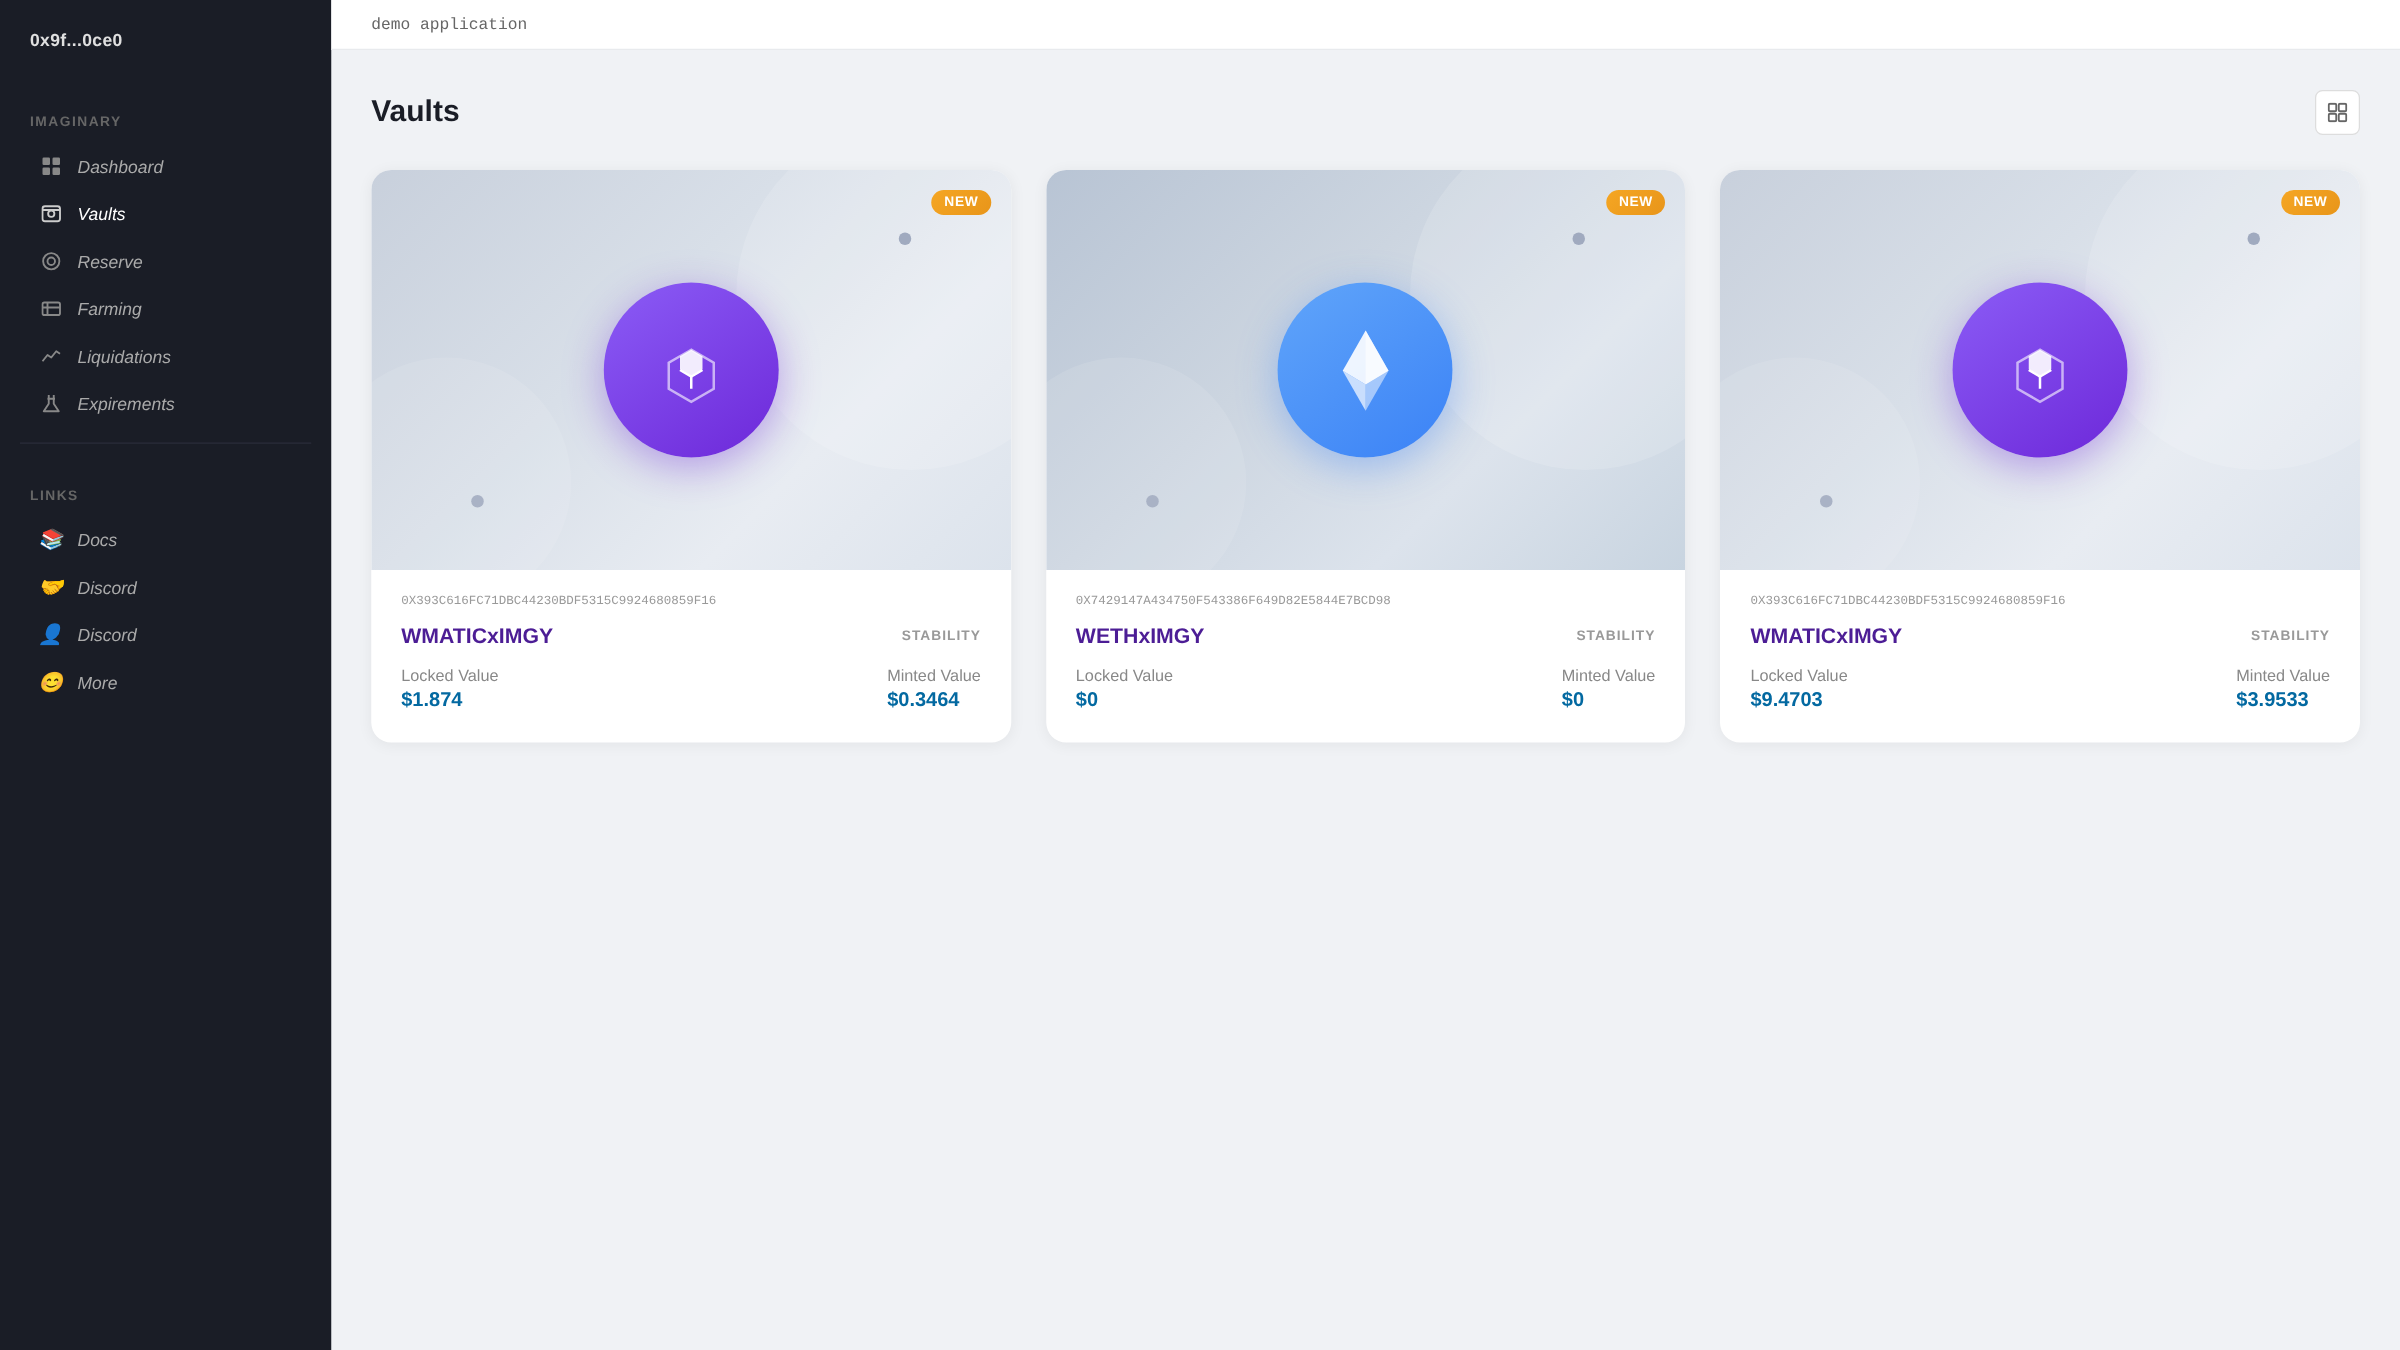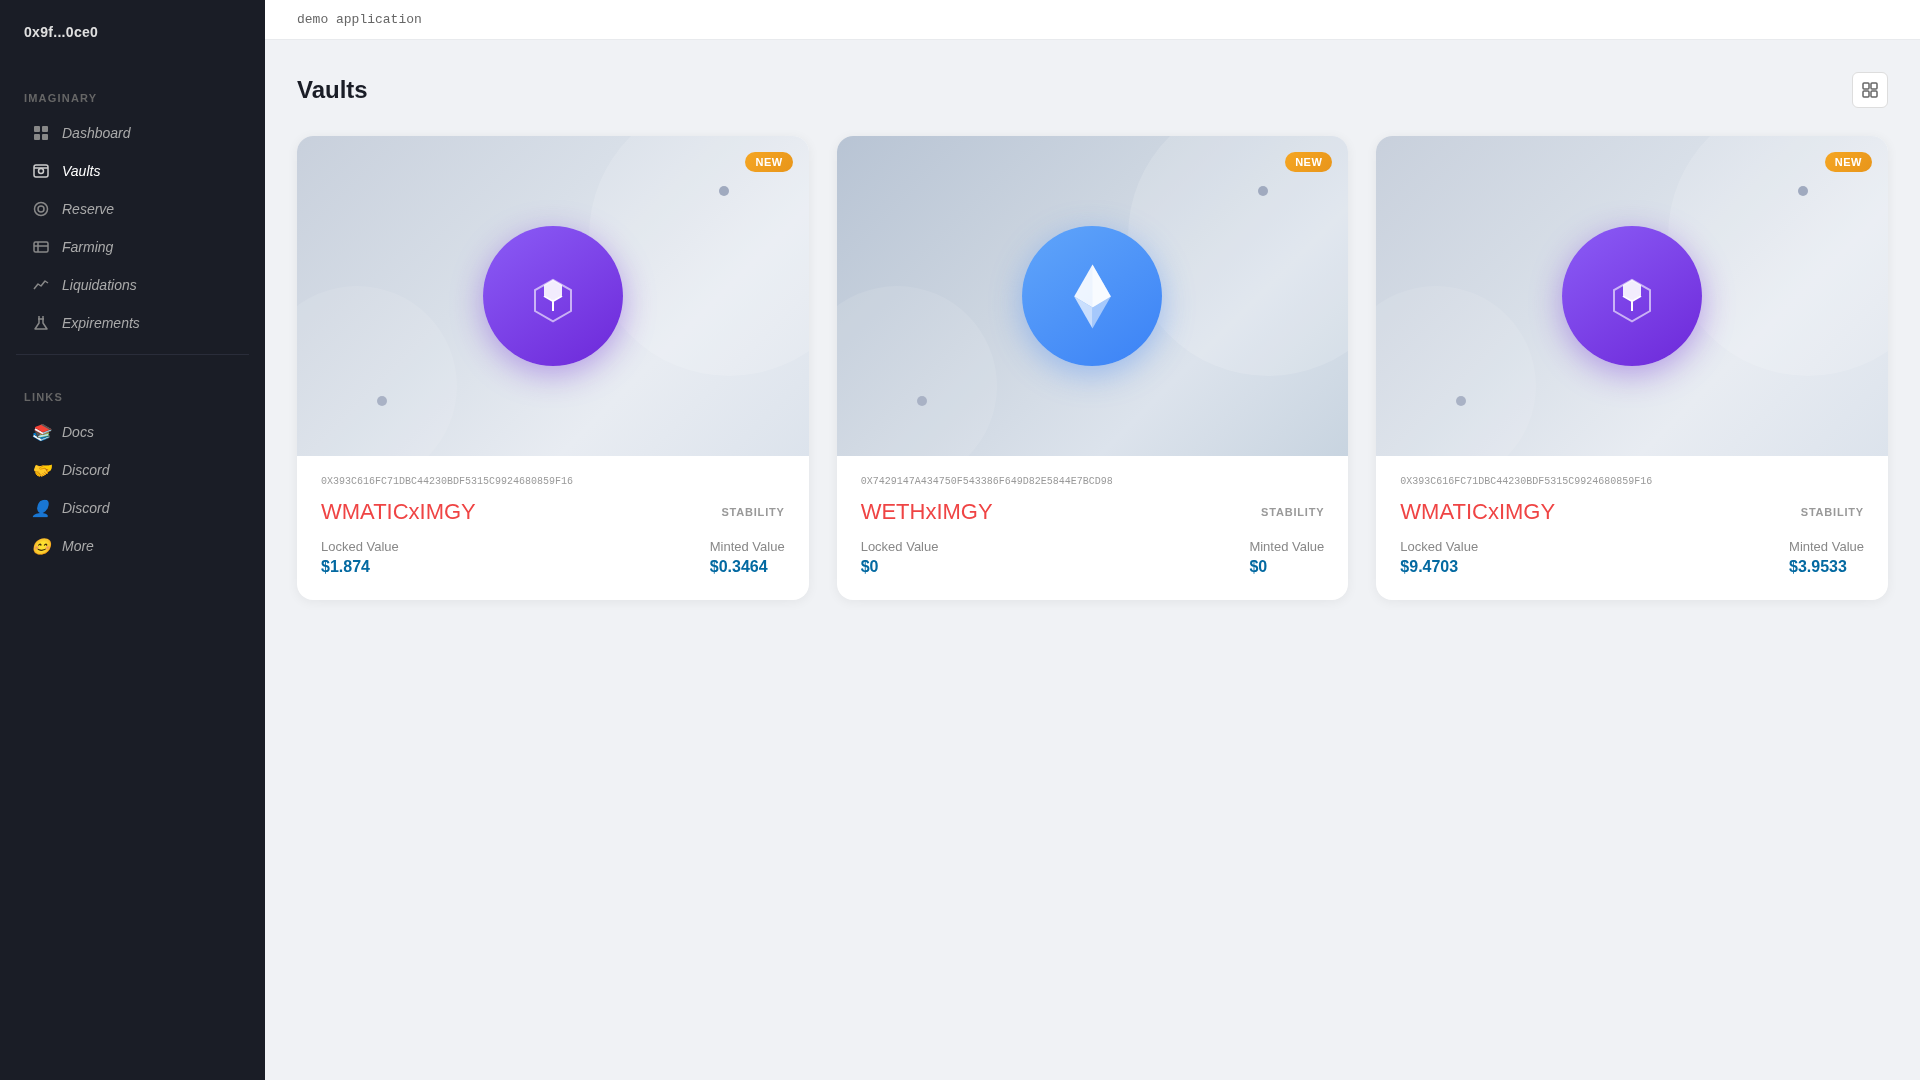--- a/index.html
+++ b/index.html
@@ -206,23 +206,23 @@
       margin-bottom: 12px;
       word-break: break-all;
     }
     .vault-name-row {
       display: flex;
       align-items: center;
       justify-content: space-between;
       margin-bottom: 14px;
     }
     .vault-name {
-      font-size: 22px;
-      font-weight: 400;
-      color: #ef4444;
+      font-size: 17px;
+      font-weight: 700;
+      color: #4c1d95;
     }
     .stability-label {
       font-size: 11px;
       font-weight: 600;
       color: #999;
       letter-spacing: 0.8px;
       text-transform: uppercase;
     }
     .vault-values-row {
       display: flex;

